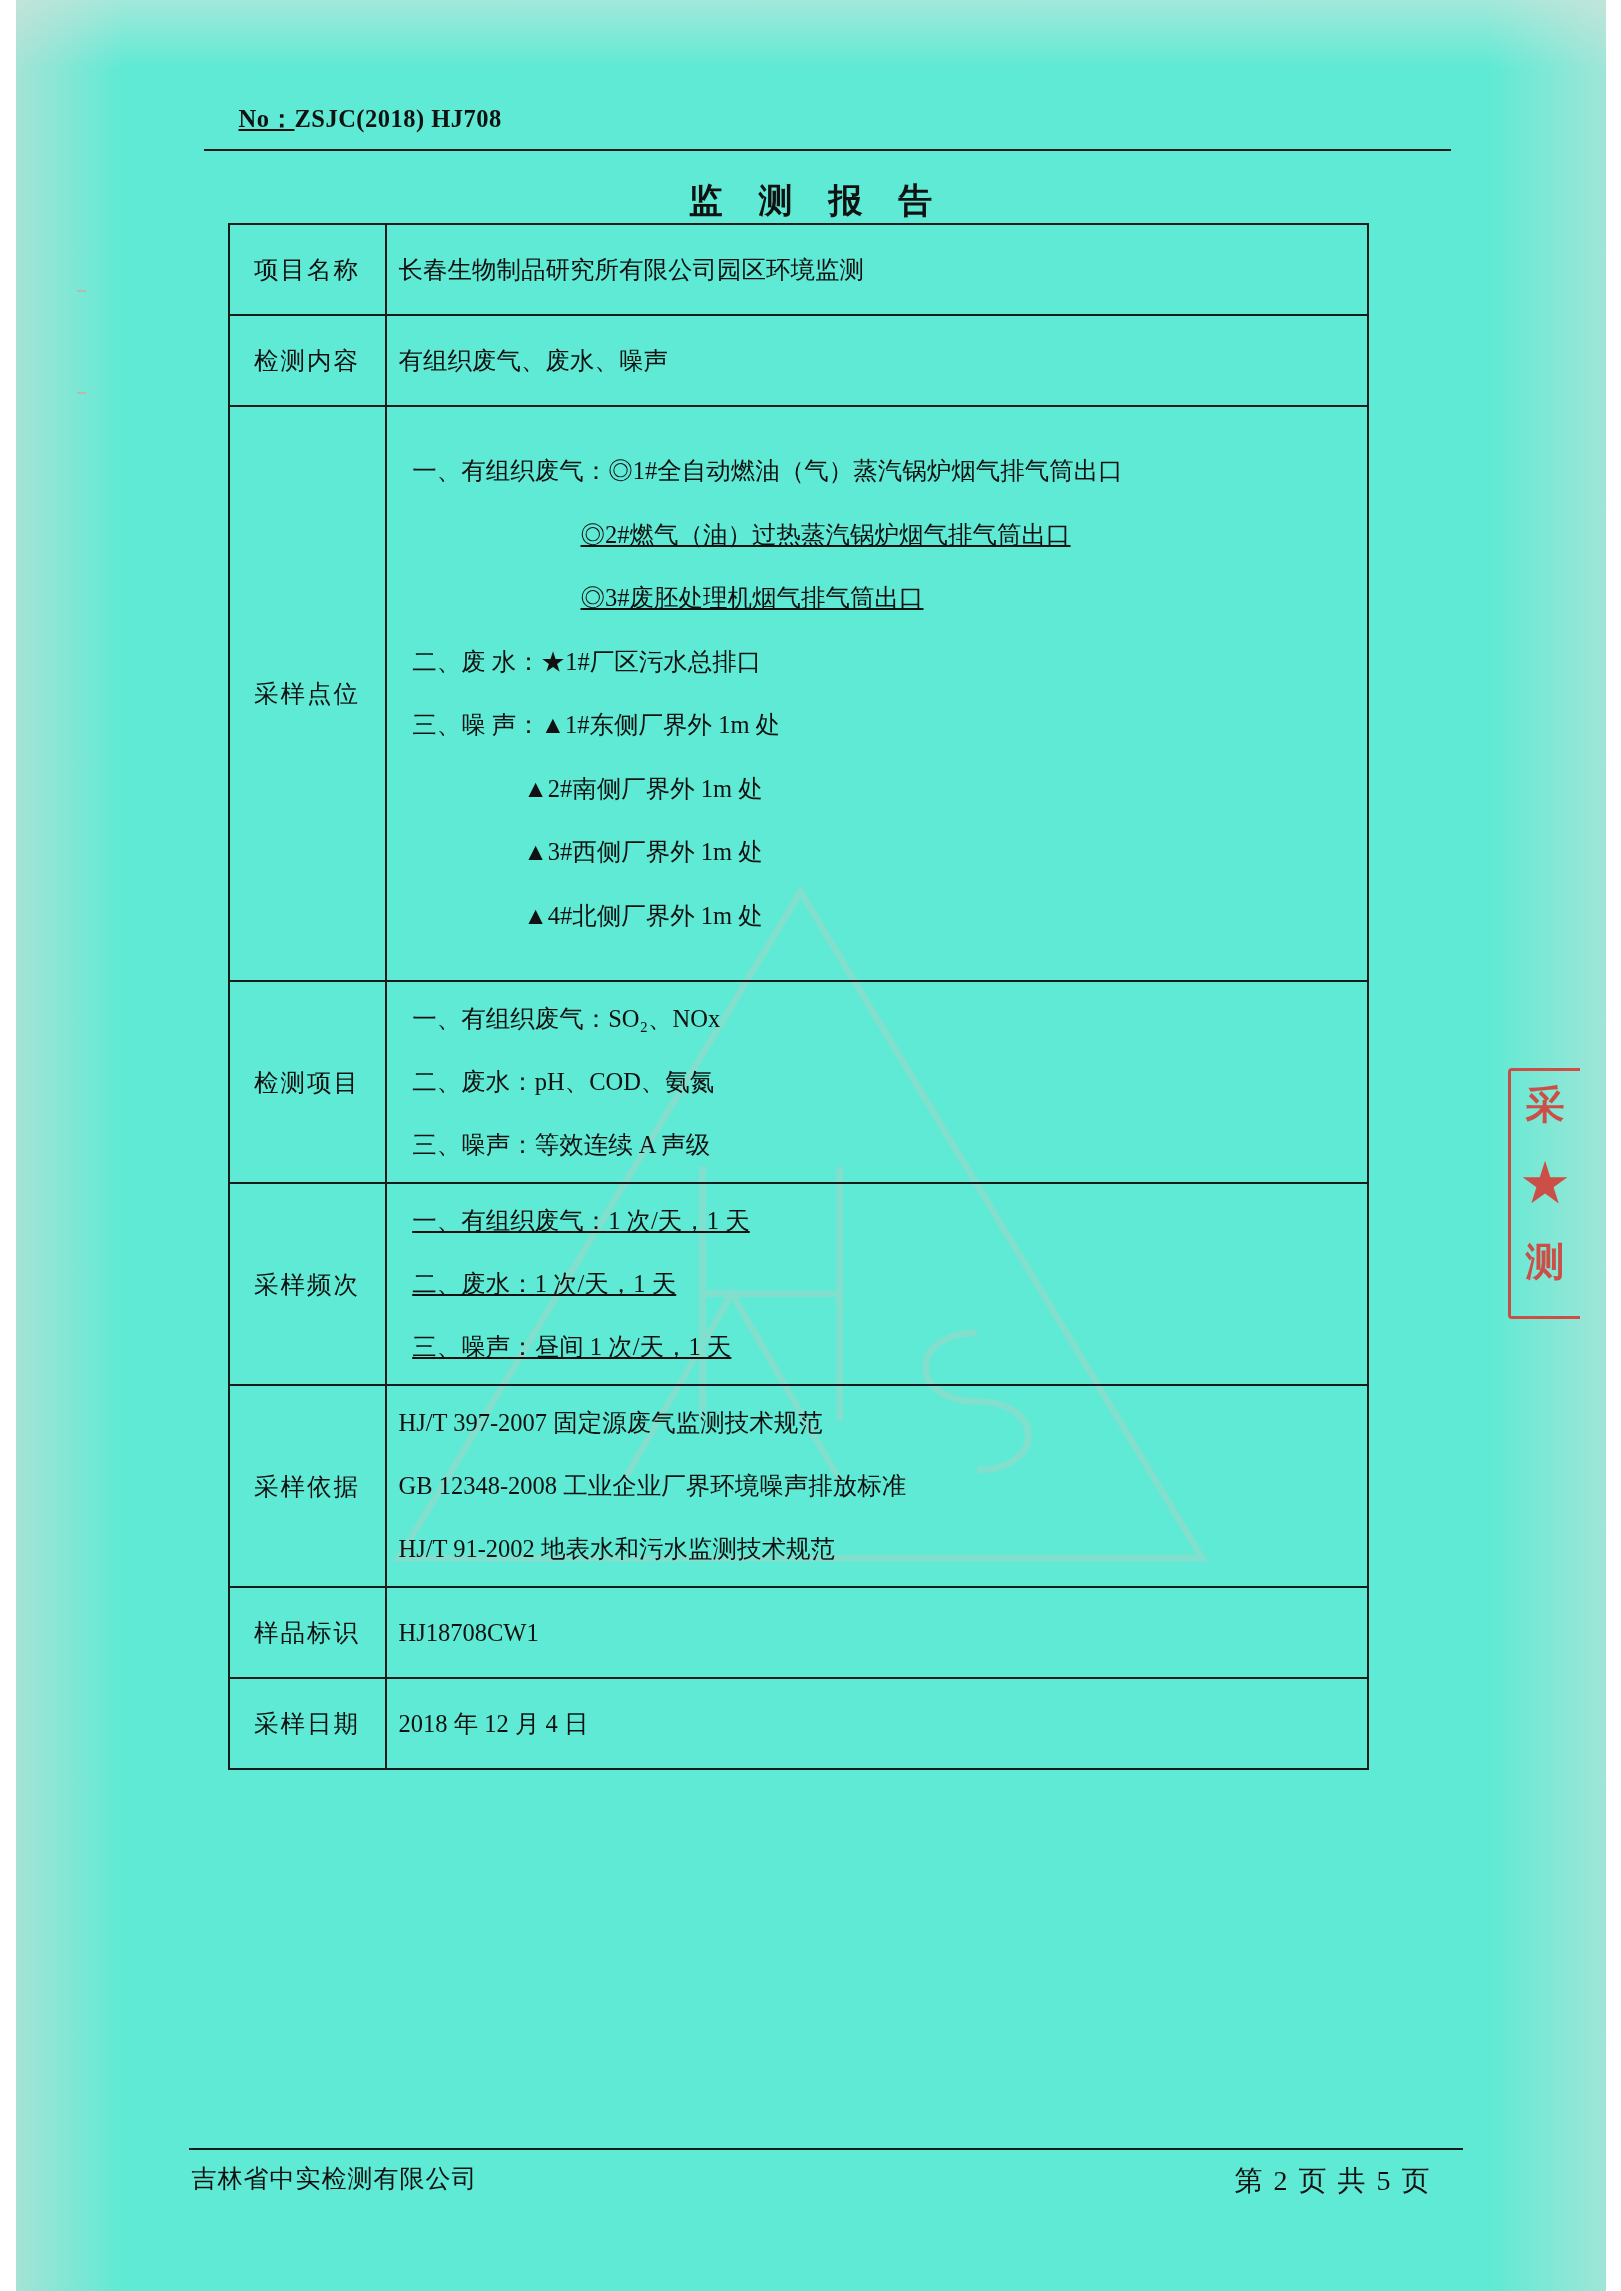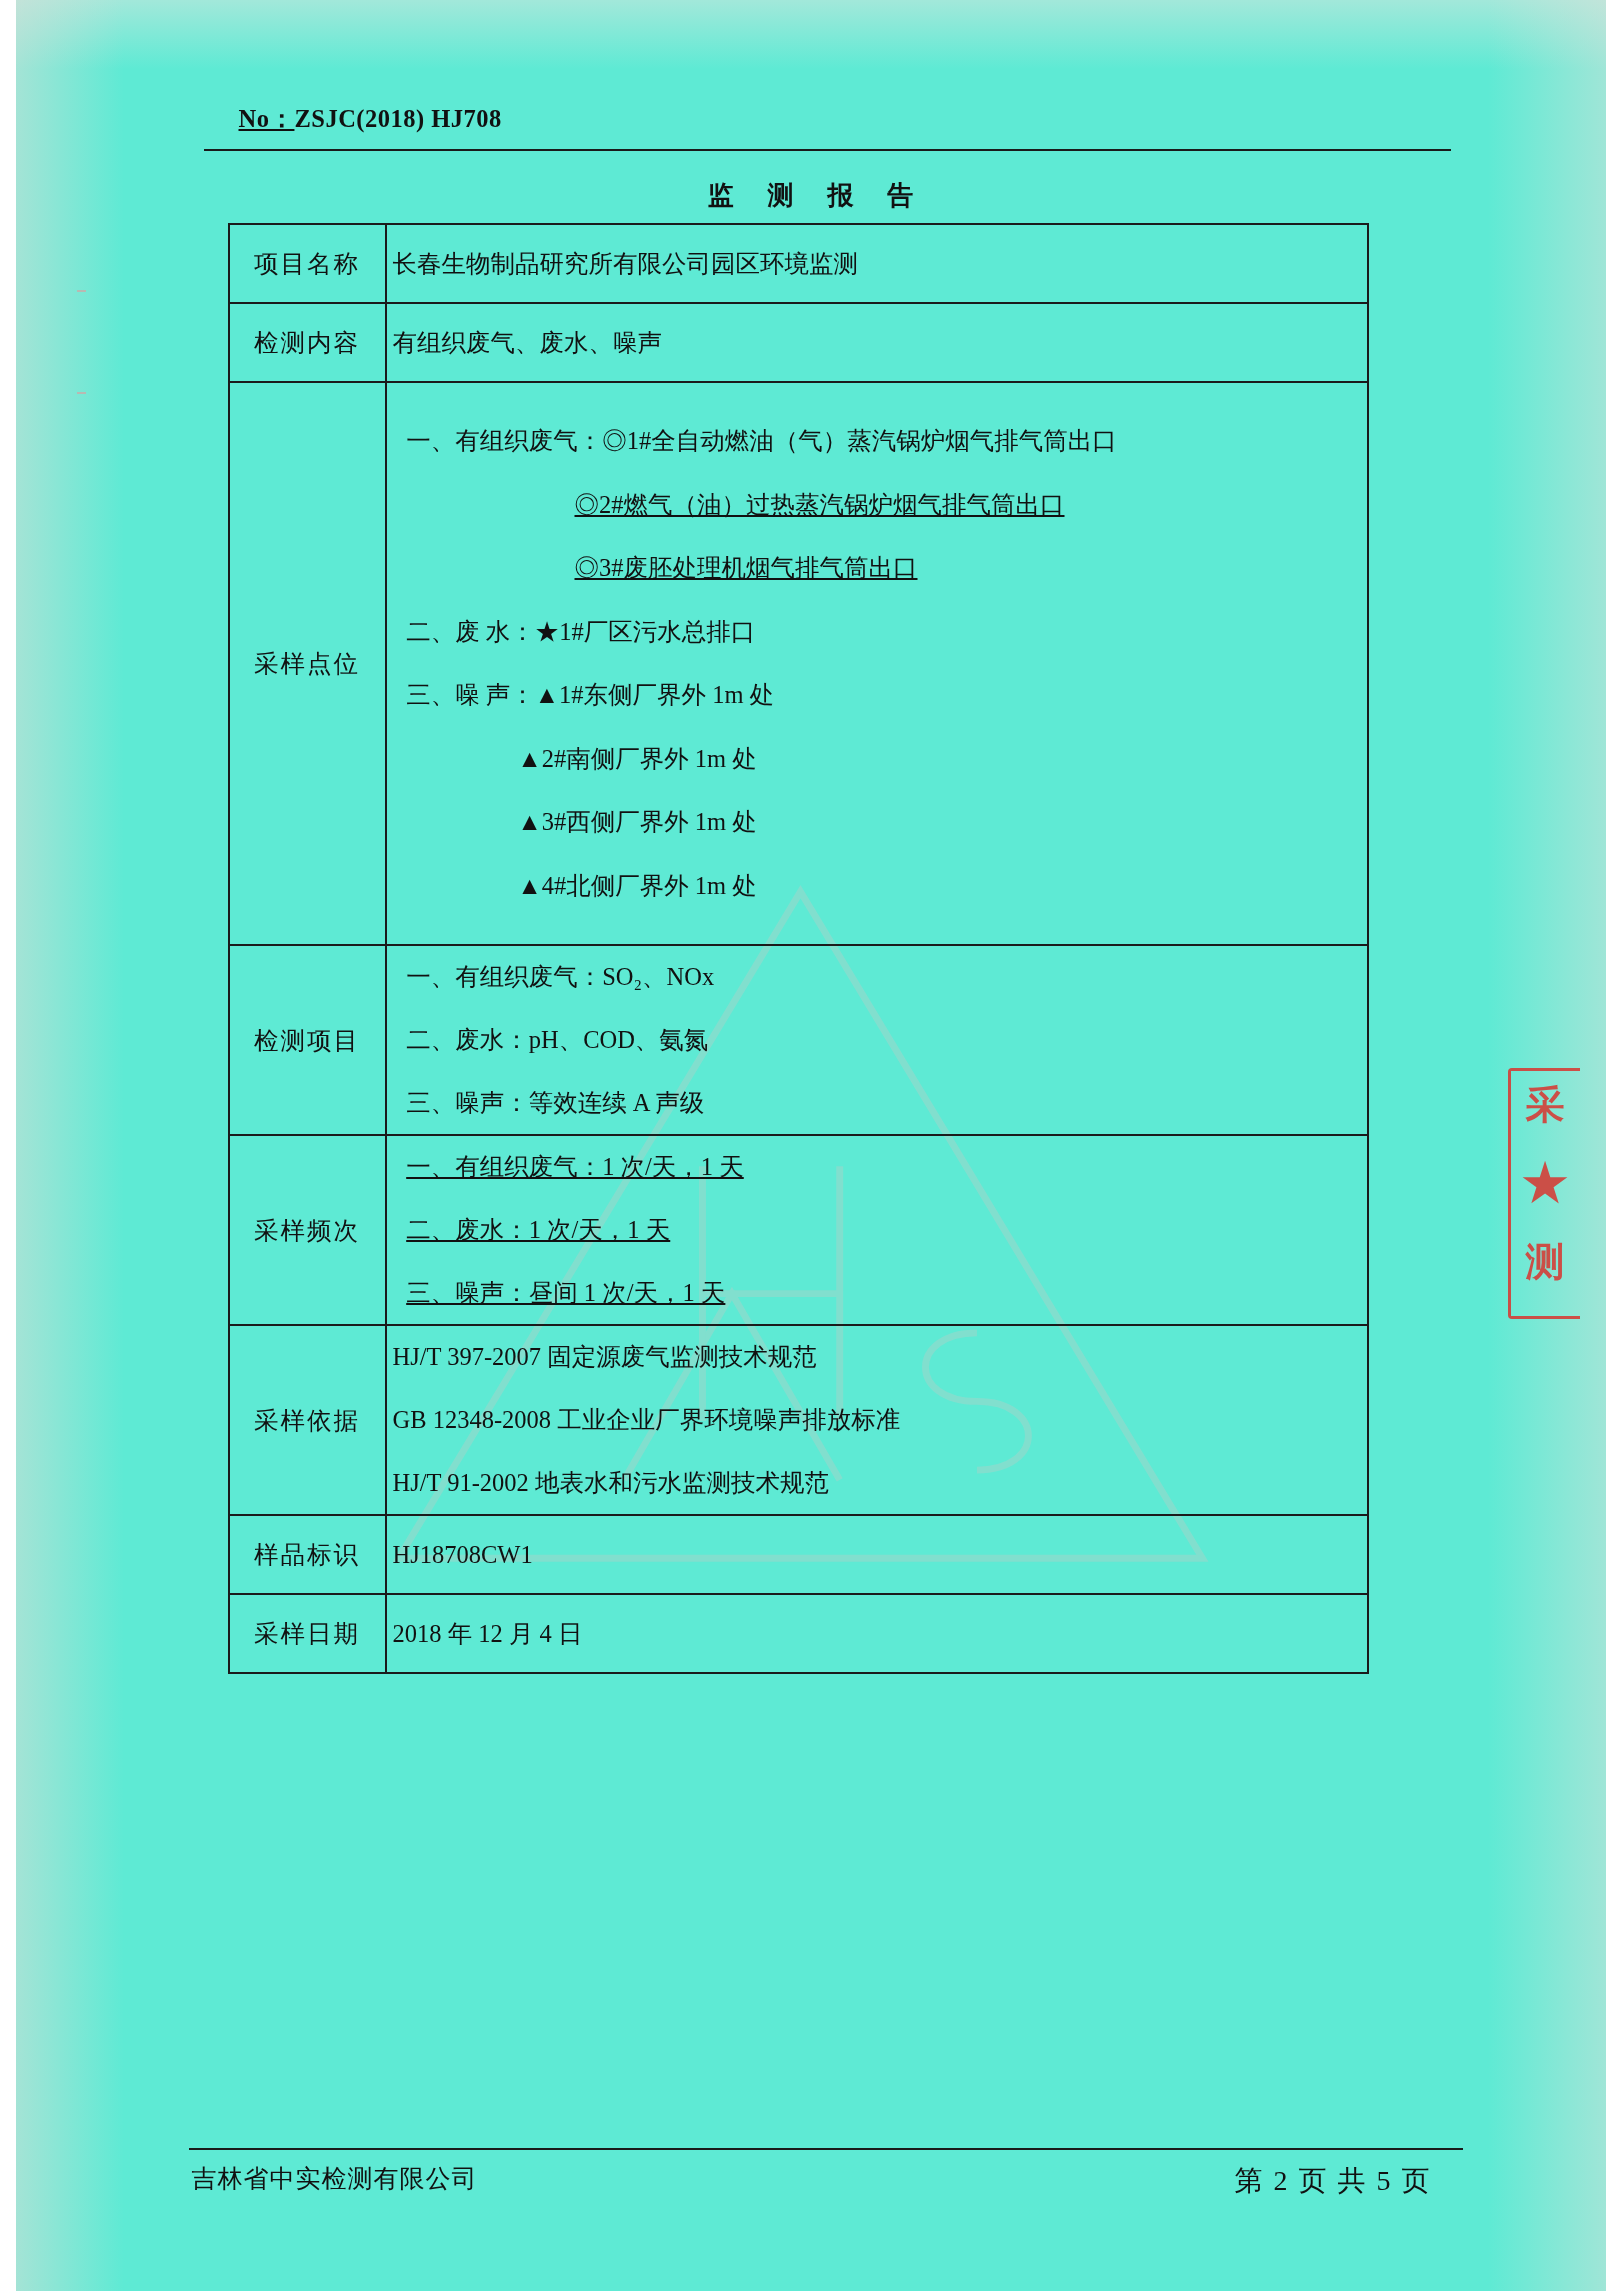--- a/index.html
+++ b/index.html
@@ -60,38 +60,38 @@
   }
 
   .title {
     position: absolute;
     left: 0;
     right: 0;
     top: 178px;
     text-align: center;
     font-family: "Liberation Serif", serif;
     font-weight: bold;
-    font-size: 26px;
+    font-size: 34px;
     letter-spacing: 13.7px;
     padding-left: 13.7px;
   }
 
   
   table.main {
     position: absolute;
     left: 212px;
     top: 223px;
     width: 1141px;
     border-collapse: collapse;
     table-layout: fixed;
   }
   table.main td {
     border: 2px solid #1b1b1b;
     vertical-align: middle;
-    padding: 6px;
+    padding: 12px;
   }
   td.lbl {
     width: 157px;
     text-align: center;
     font-size: 24.5px;
     letter-spacing: 2px;
     font-family: "Liberation Serif", serif;
     padding: 13.7px 5.9px;
   }
   td.val {

